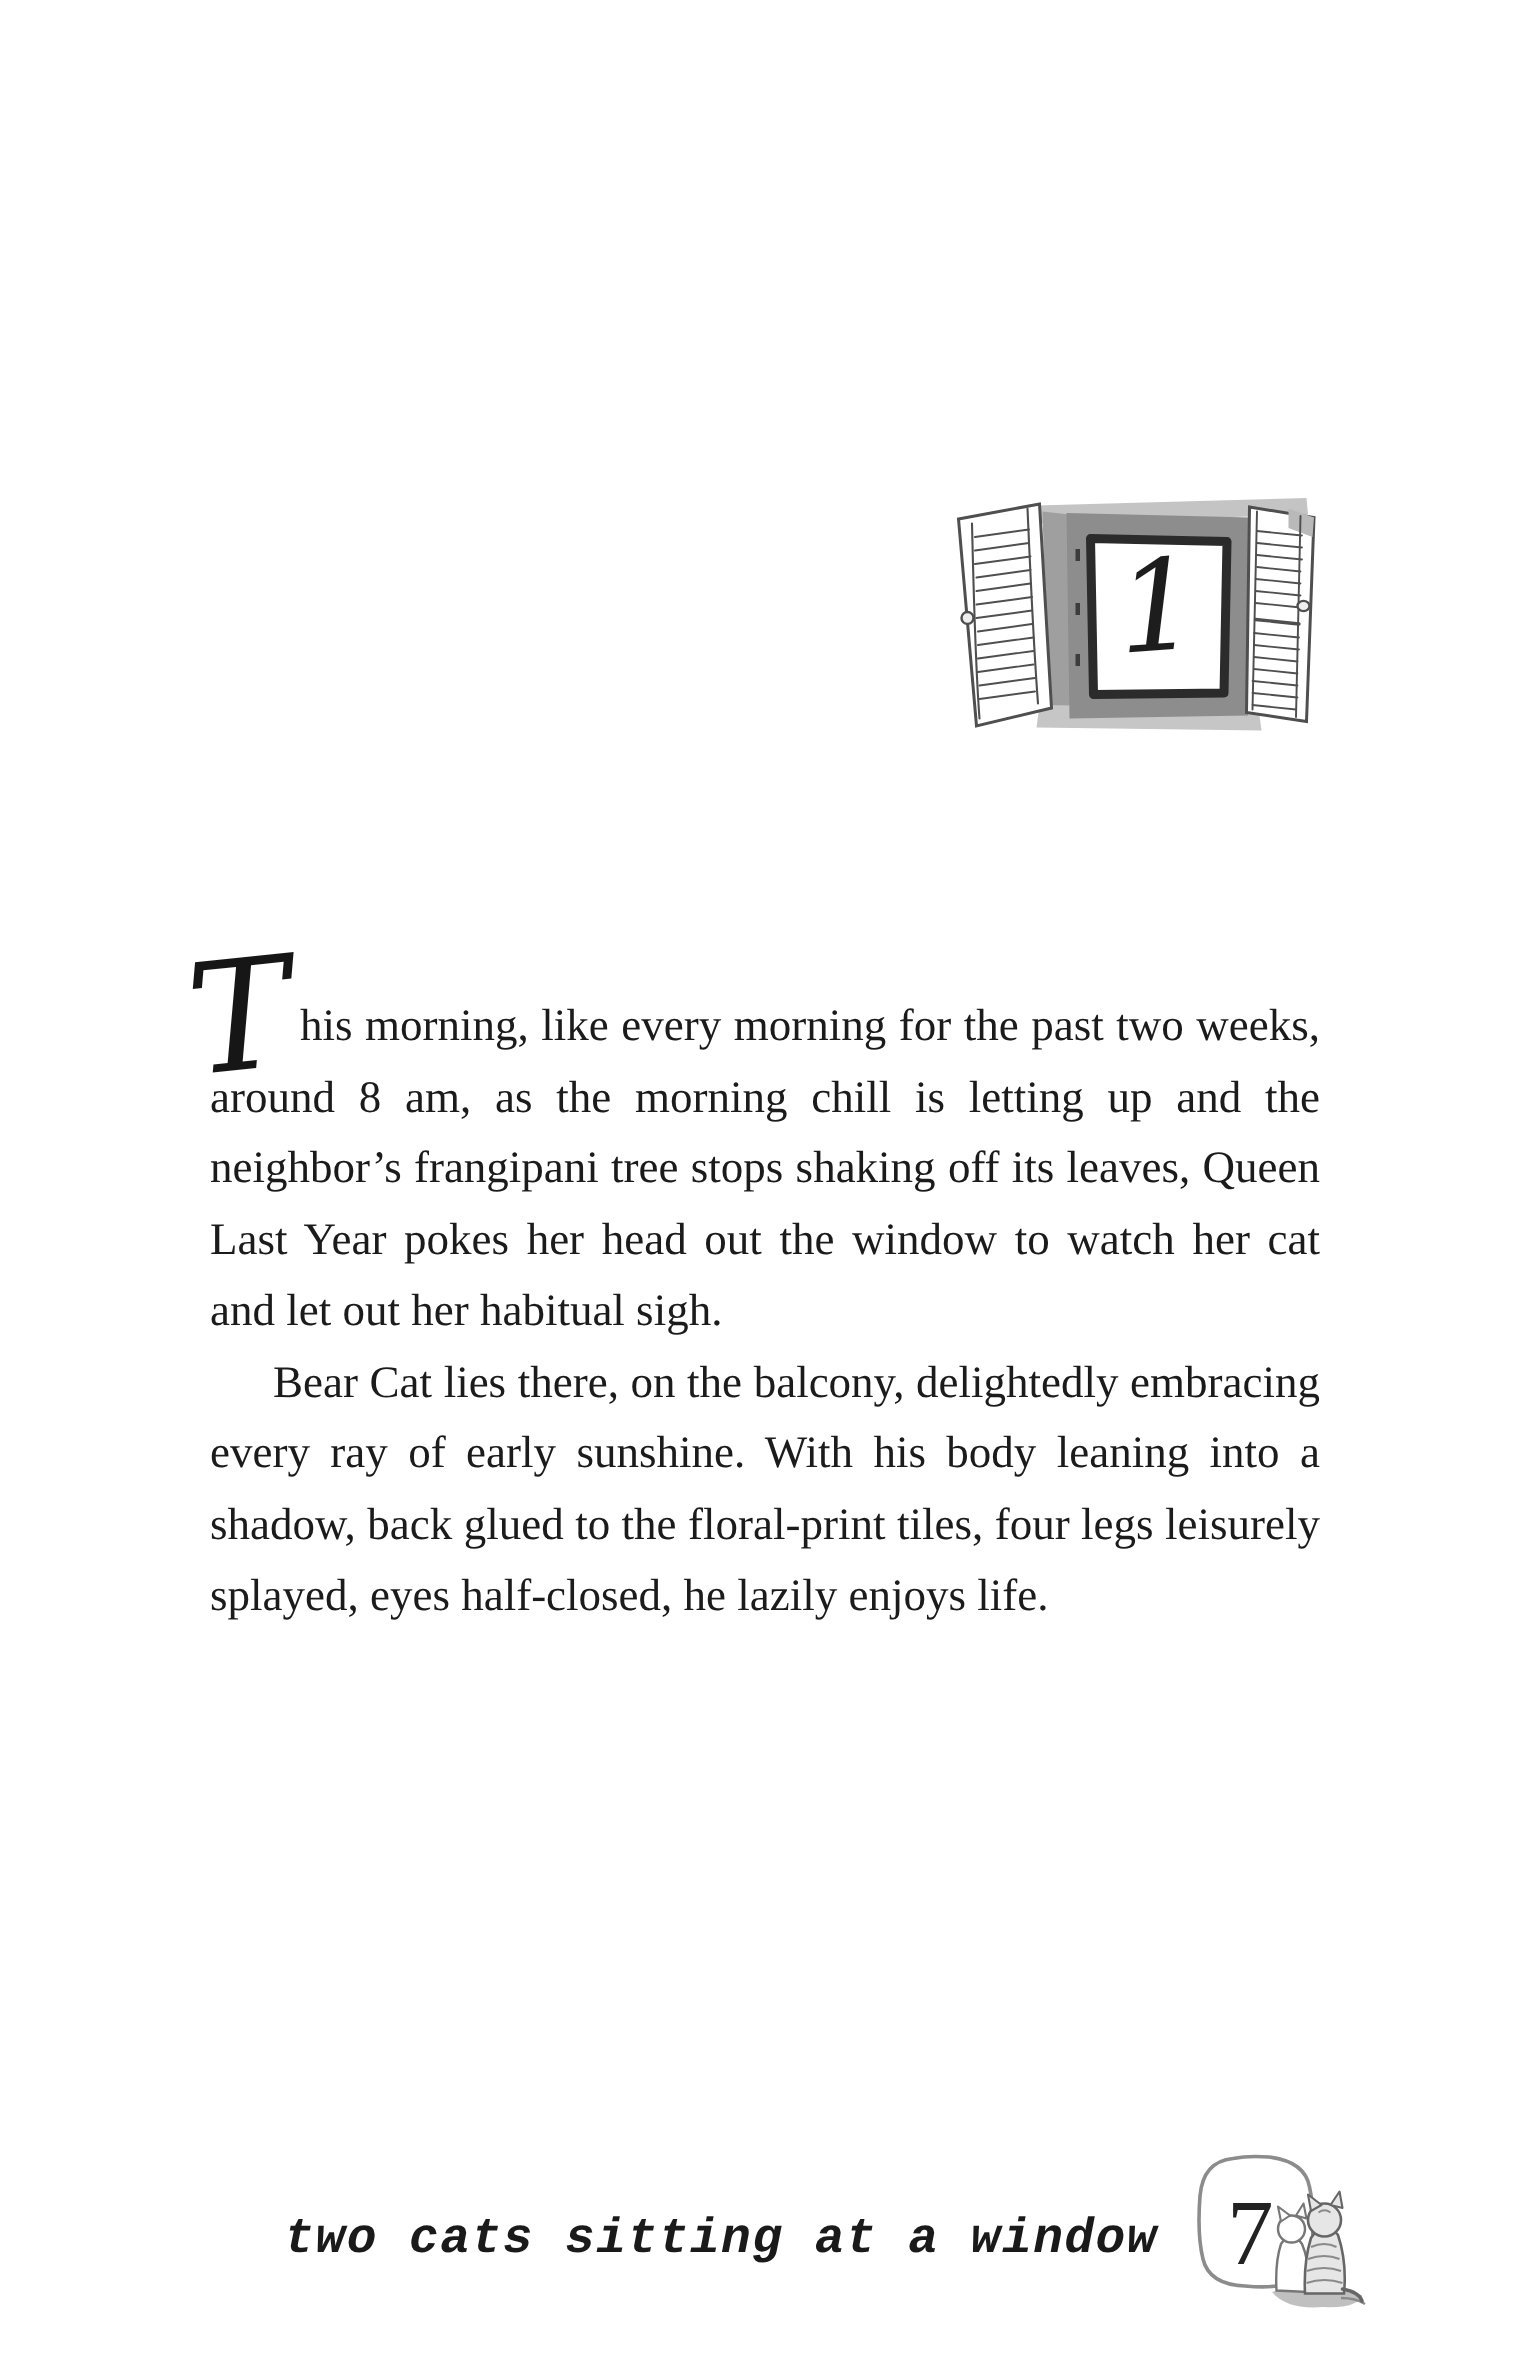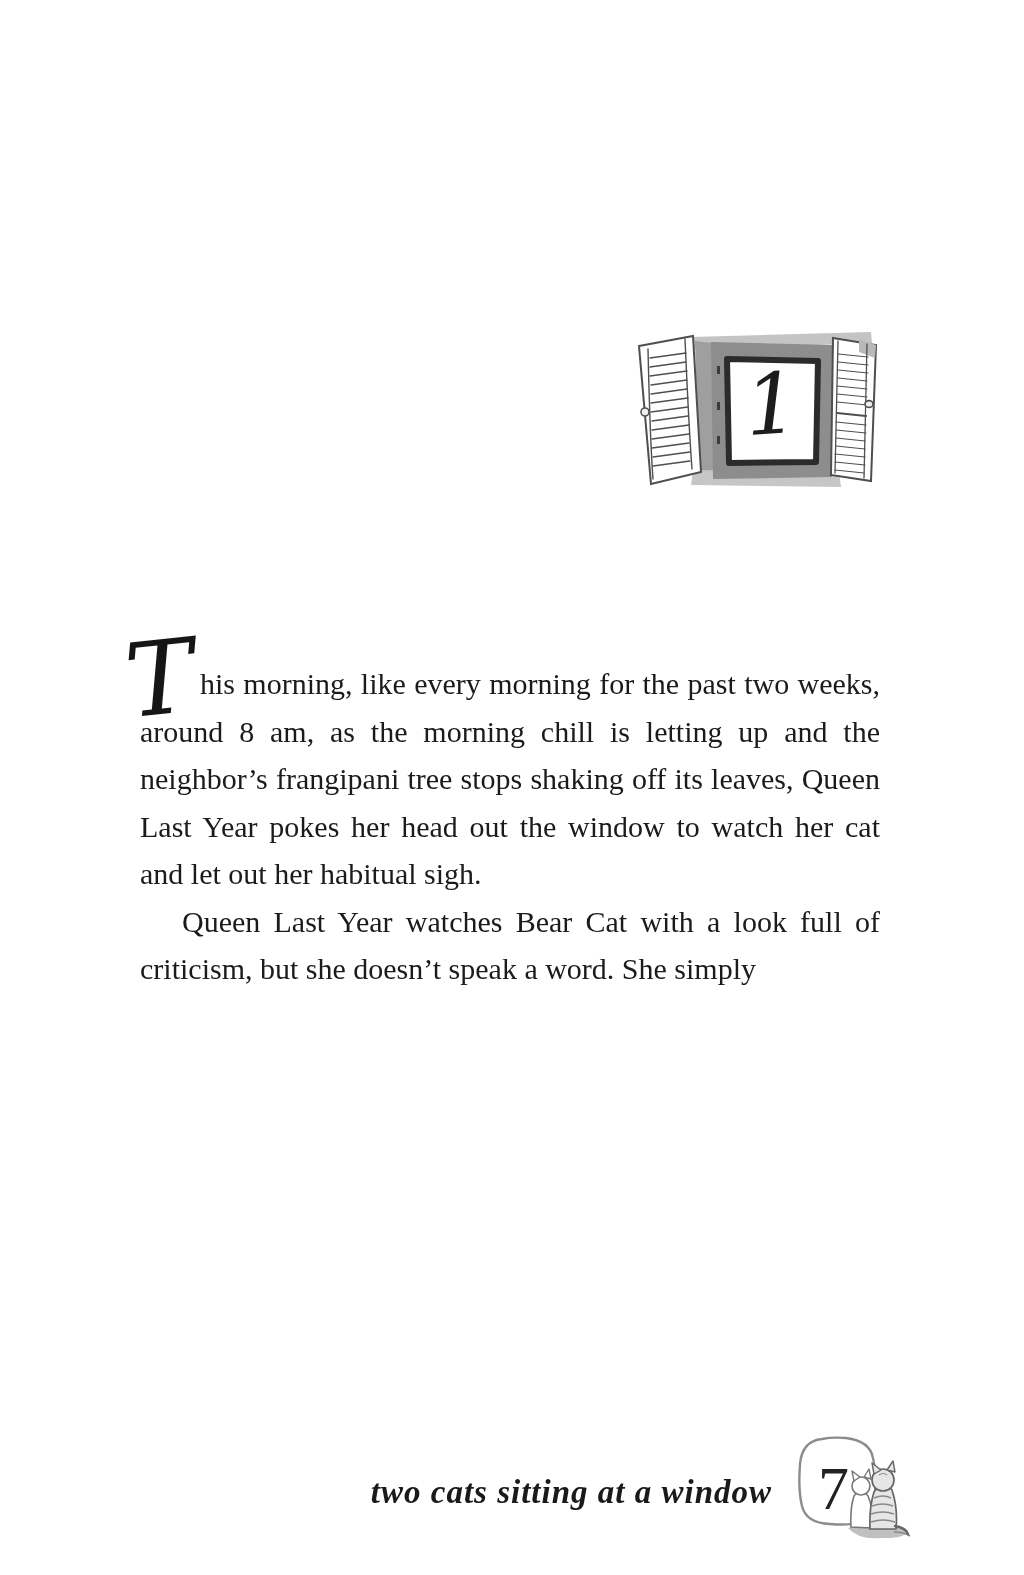--- a/index.html
+++ b/index.html
@@ -61,21 +61,21 @@
     text-indent: 0;
   }
 
   
   .footer-title {
     position: absolute;
     left: 140px;
     top: 1474px;
     width: 632px;
     text-align: right;
-    font-family: Liberation Serif, serif;
+    font-family: Liberation Mono, monospace;
     font-style: italic;
     font-weight: bold;
     font-size: 33px;
     letter-spacing: 1px;
     color: #1a1a1a;
     white-space: nowrap;
   }
   .footer-badge {
     position: absolute;
     left: 790px;
@@ -147,21 +147,21 @@
       <line x1="202" y1="132" x2="232" y2="135" stroke-width="1.2"></line>
       <line x1="202" y1="140" x2="231" y2="143" stroke-width="1.2"></line>
       <ellipse cx="236" cy="74" rx="4" ry="3.4" fill="#eeeeee" stroke-width="1.6"></ellipse>
     </g>
   </svg>
 
   <div class="body-text">
     <p class="para-first">
       <span class="drop-cap">T</span><span>his morning, like every morning for the past two weeks, around 8 am, as the morning chill is letting up and the neighbor’s frangipani tree stops shaking off its leaves, Queen Last Year pokes her head out the window to watch her cat and let out her habitual sigh.</span>
     </p>
-    <p class="indent">Queen Last Year watches Bear Cat with a look full of criticism, but she doesn’t speak a word. She simply</p>
+    <p class="indent">Bear Cat lies there, on the balcony, delightedly embracing every ray of early sunshine. With his body leaning into a shadow, back glued to the floral-print tiles, four legs leisurely splayed, eyes half-closed, he lazily enjoys life.</p>
   </div>
 
   <div class="footer-title">two cats sitting at a window</div>
 
   <svg class="footer-badge" viewBox="0 0 126 126" aria-hidden="true">
 
     <path d="M32,11 Q12,13 10,36 Q8,62 12,78 Q16,95 40,96 Q62,98 74,93 Q85,89 85,70 Q86,42 83,30 Q80,13 56,10 Q42,9 32,11 Z" fill="#ffffff" stroke="#8c8c8c" stroke-width="2.4"></path>
     <text x="28" y="81" font-size="62" font-family="Liberation Serif, serif" fill="#222222">7</text>
 
     <path d="M58,100 Q80,93 118,102 Q116,111 92,110 Q68,112 58,100 Z" fill="#ababab" opacity="0.75"></path>

